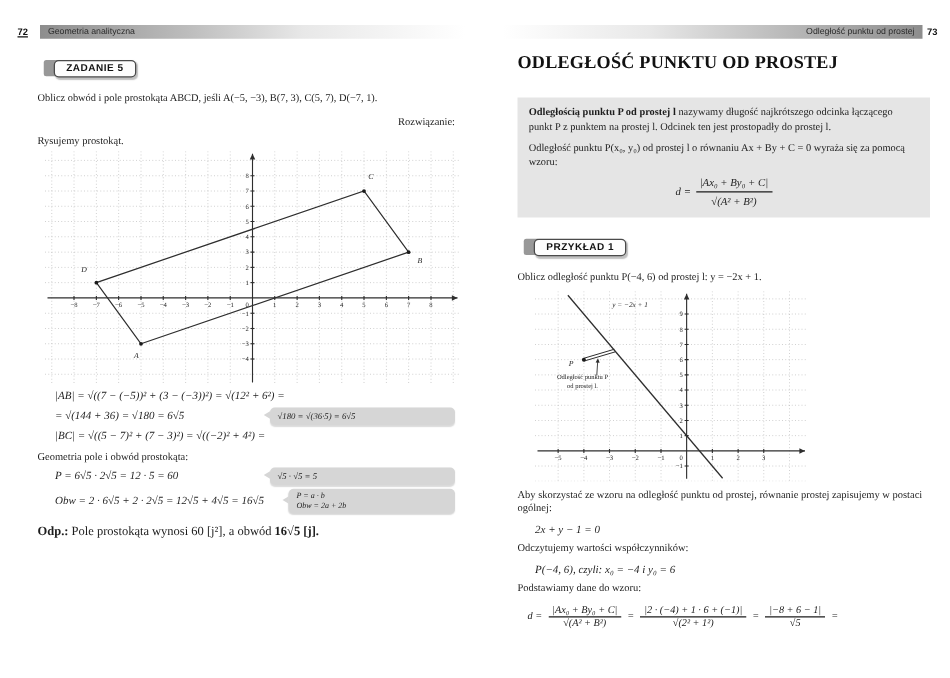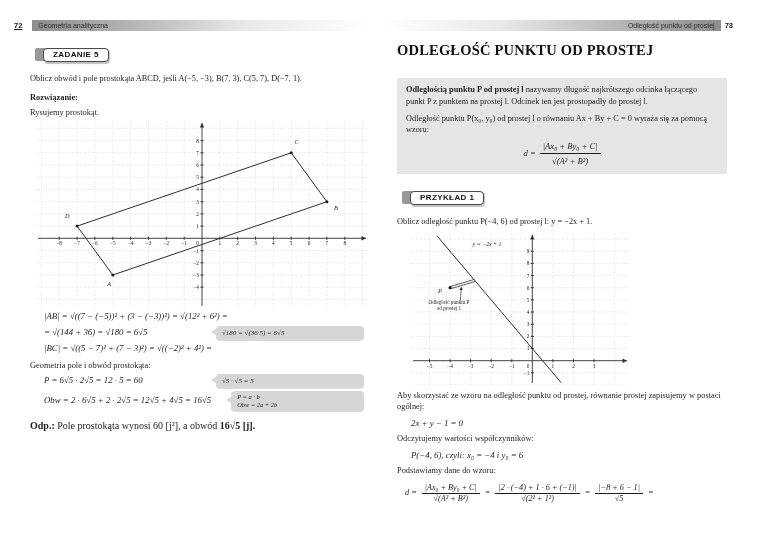--- a/index.html
+++ b/index.html
@@ -1,20 +1,20 @@
 <!DOCTYPE html>
 <html><head>
 <meta charset="utf-8">
 <style>
   html,body{margin:0;padding:0;}
   body{width:760px;height:542px;background:#ffffff;position:relative;overflow:hidden;
        font-family:"Liberation Serif",serif;color:#1d1d1d;}
   .page{position:absolute;top:0;height:542px;background:#fff;}
   #left-page{left:14px;width:358px;}
-  #right-page{left:385px;width:348px;}
+  #right-page{left:402px;width:348px;}
 
   
   .hdr{display:flex;align-items:center;height:11px;margin-top:20px;
        font-family:"Liberation Sans",sans-serif;font-size:7px;color:#2b2b2b;}
   .hdr .num{font-weight:bold;font-size:7.5px;color:#111;}
   #left-page .hdr .num{margin-right:10px;text-decoration:underline;}
   #right-page .hdr .num{margin-left:4px;}
   .hdr-bar{flex:1;height:11px;display:flex;align-items:center;padding:0 6px;}
   #left-page .hdr-bar{background:linear-gradient(to right,#8d8d8d 0%,#bdbdbd 35%,#e8e8e8 62%,#fff 100%);}
   #right-page .hdr-bar{background:linear-gradient(to right,#fff 0%,#e8e8e8 35%,#bdbdbd 65%,#8d8d8d 100%);justify-content:flex-end;}
@@ -25,21 +25,21 @@
   
   .badge-row{display:flex;align-items:center;margin-top:16px;height:15px;}
   .badge-sq{width:13px;height:13px;background:#989898;border-radius:2px;position:relative;left:5px;}
   .badge-box{position:relative;border:1px solid #4a4a4a;border-radius:4px;background:#fdfdfd;
              padding:1.5px 9px 1.5px 9px;font-family:"Liberation Sans",sans-serif;
              font-weight:bold;font-size:8px;letter-spacing:0.4px;color:#111;
              box-shadow:1px 1.5px 1px rgba(0,0,0,0.25);}
 
   p{margin:0;}
   .task{margin-top:11px;font-size:8.3px;line-height:1.4;}
-  .bold-label{margin-top:8px;font-size:8.4px;font-weight:bold;}
+  .bold-label{margin-top:8px;font-size:8.4px;font-weight:normal;text-align:right;}
   .plain{margin-top:5px;font-size:8.4px;line-height:1.4;}
   .graph{display:block;margin-top:3px;}
   #left-page .graph{margin-left:6px;}
   #right-page .graph{margin-left:14px;margin-top:5px;}
   svg text{font-family:"Liberation Serif",serif;fill:#242424;}
 
   .math{font-style:italic;font-size:8.8px;line-height:1.35;padding-left:14px;white-space:nowrap;}
   .math-row{display:flex;align-items:center;margin-top:3px;gap:20px;}
   .math-row .math{margin-top:0;}
   .mt3{margin-top:3px;}

